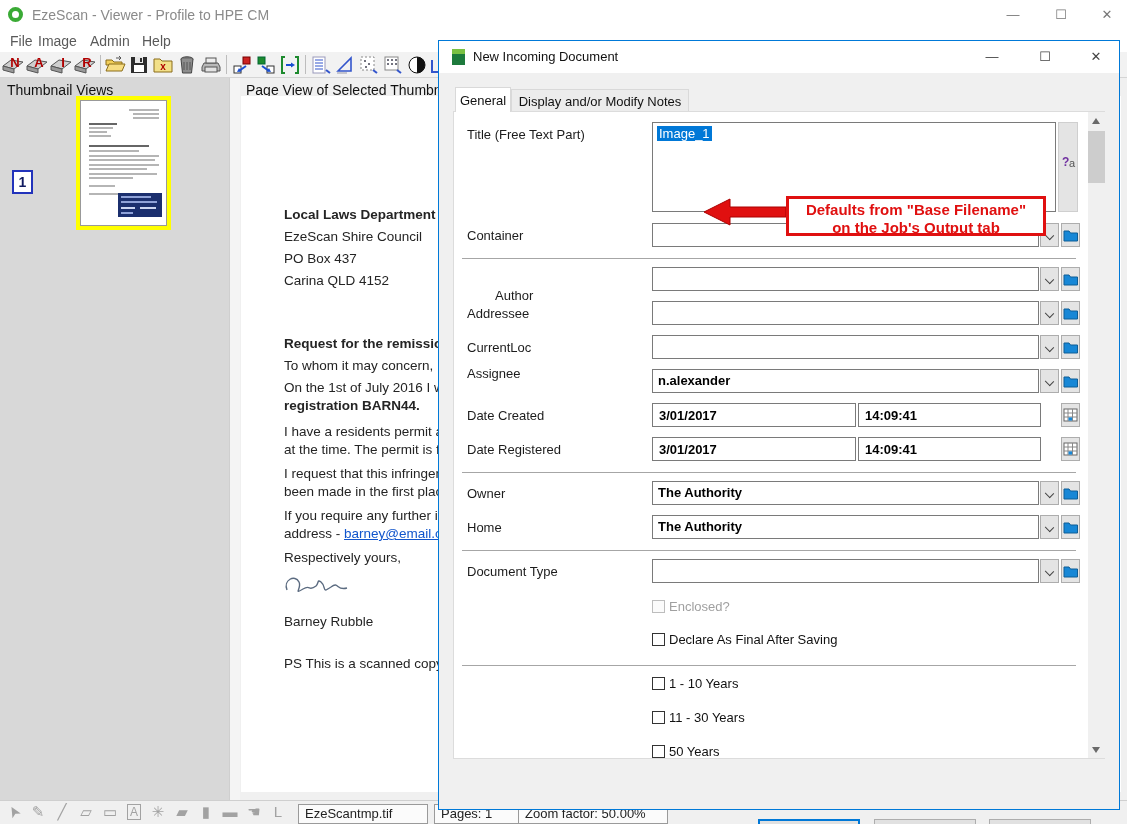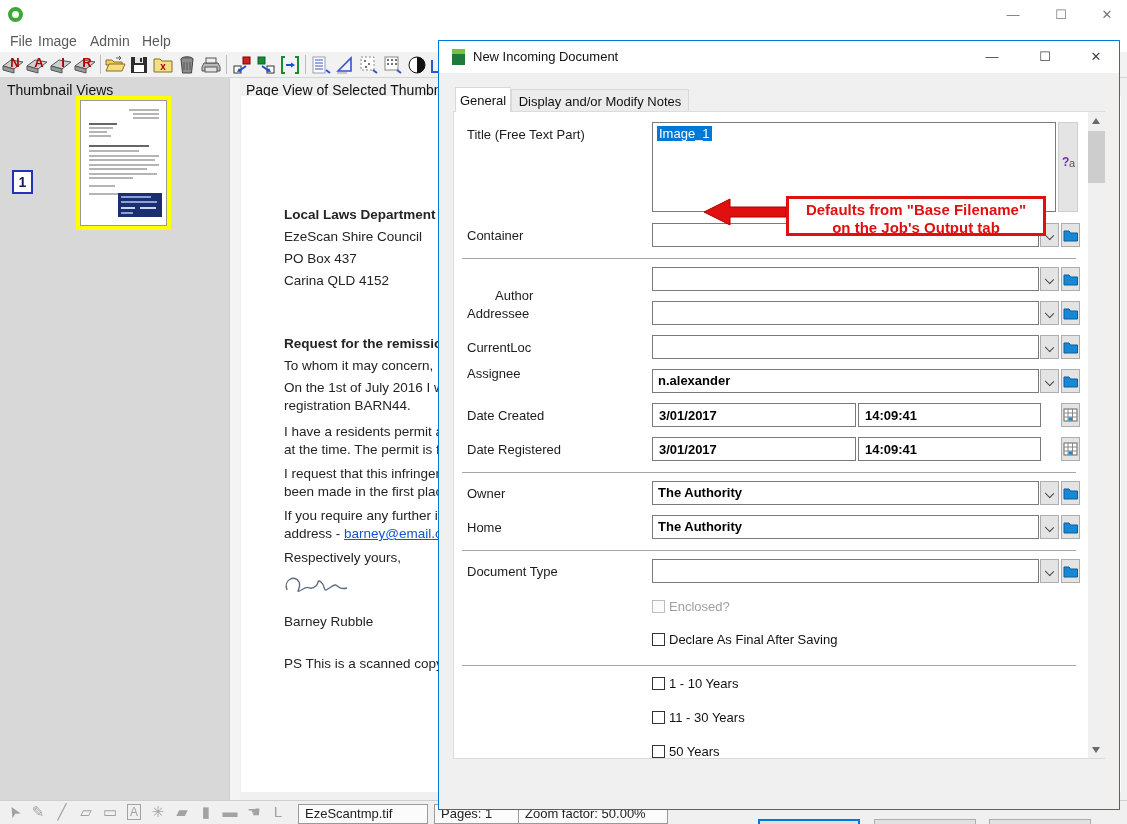--- a/index.html
+++ b/index.html
@@ -80,20 +80,21 @@
   #btn-help { left:550px; }
   svg text { font-family:"Liberation Sans", sans-serif; }
 </style>
 </head>
 <body>
 
 <div id="stage">
 
   <div id="titlebar">
     <div id="app-logo"></div>
+    <div id="app-title">EzeScan - Viewer - Profile to HPE CM</div>
     <div class="wctl" style="left:998px;">—</div>
     <div class="wctl" style="left:1046px;">☐</div>
     <div class="wctl" style="left:1092px;">✕</div>
   </div>
 
   <div id="menubar">
     <span class="menu-item" style="left:6px;">File</span>
     <span class="menu-item" style="left:34px;">Image</span>
     <span class="menu-item" style="left:86px;">Admin</span>
     <span class="menu-item" style="left:138px;">Help</span>
@@ -256,21 +257,21 @@
   <div id="page-panel">
     <div id="page-panel-title">Page View of Selected Thumbnail</div>
     <div id="page-white">
       <div class="doc-line doc-bold" style="top:111px;">Local Laws Department</div>
       <div class="doc-line" style="top:133px;">EzeScan Shire Council</div>
       <div class="doc-line" style="top:155px;">PO Box 437</div>
       <div class="doc-line" style="top:177px;">Carina QLD 4152</div>
       <div class="doc-line doc-bold" style="top:240px;">Request for the remission o</div>
       <div class="doc-line" style="top:262px;">To whom it may concern,</div>
       <div class="doc-line" style="top:284px;">On the 1st of July 2016 I was</div>
-      <div class="doc-line" style="top:302px;">registration BARN44.</div>
+      <div class="doc-line" style="top:302px;font-weight:bold;">registration BARN44.</div>
       <div class="doc-line" style="top:328px;">I have a residents permit an</div>
       <div class="doc-line" style="top:346px;">at the time. The permit is fo</div>
       <div class="doc-line" style="top:370px;">I request that this infringem</div>
       <div class="doc-line" style="top:388px;">been made in the first place</div>
       <div class="doc-line" style="top:412px;">If you require any further in</div>
       <div class="doc-line" style="top:430px;"><span>address - </span><span class="doc-link">barney@email.cor</span></div>
       <div class="doc-line" style="top:454px;">Respectively yours,</div>
       <svg style="position:absolute; left:40px; top:472px;" width="80" height="34" viewBox="0 0 80 34">
         <path d="M6 22 C2 12, 14 6, 18 14 C21 20, 12 27, 22 21 C30 16, 27 24, 35 18 C38 15, 36 11, 40 14 C46 19, 40 26, 50 19 C58 13, 55 23, 66 20" fill="none" stroke="#5b6b80" stroke-width="1.4"></path>
       </svg>

